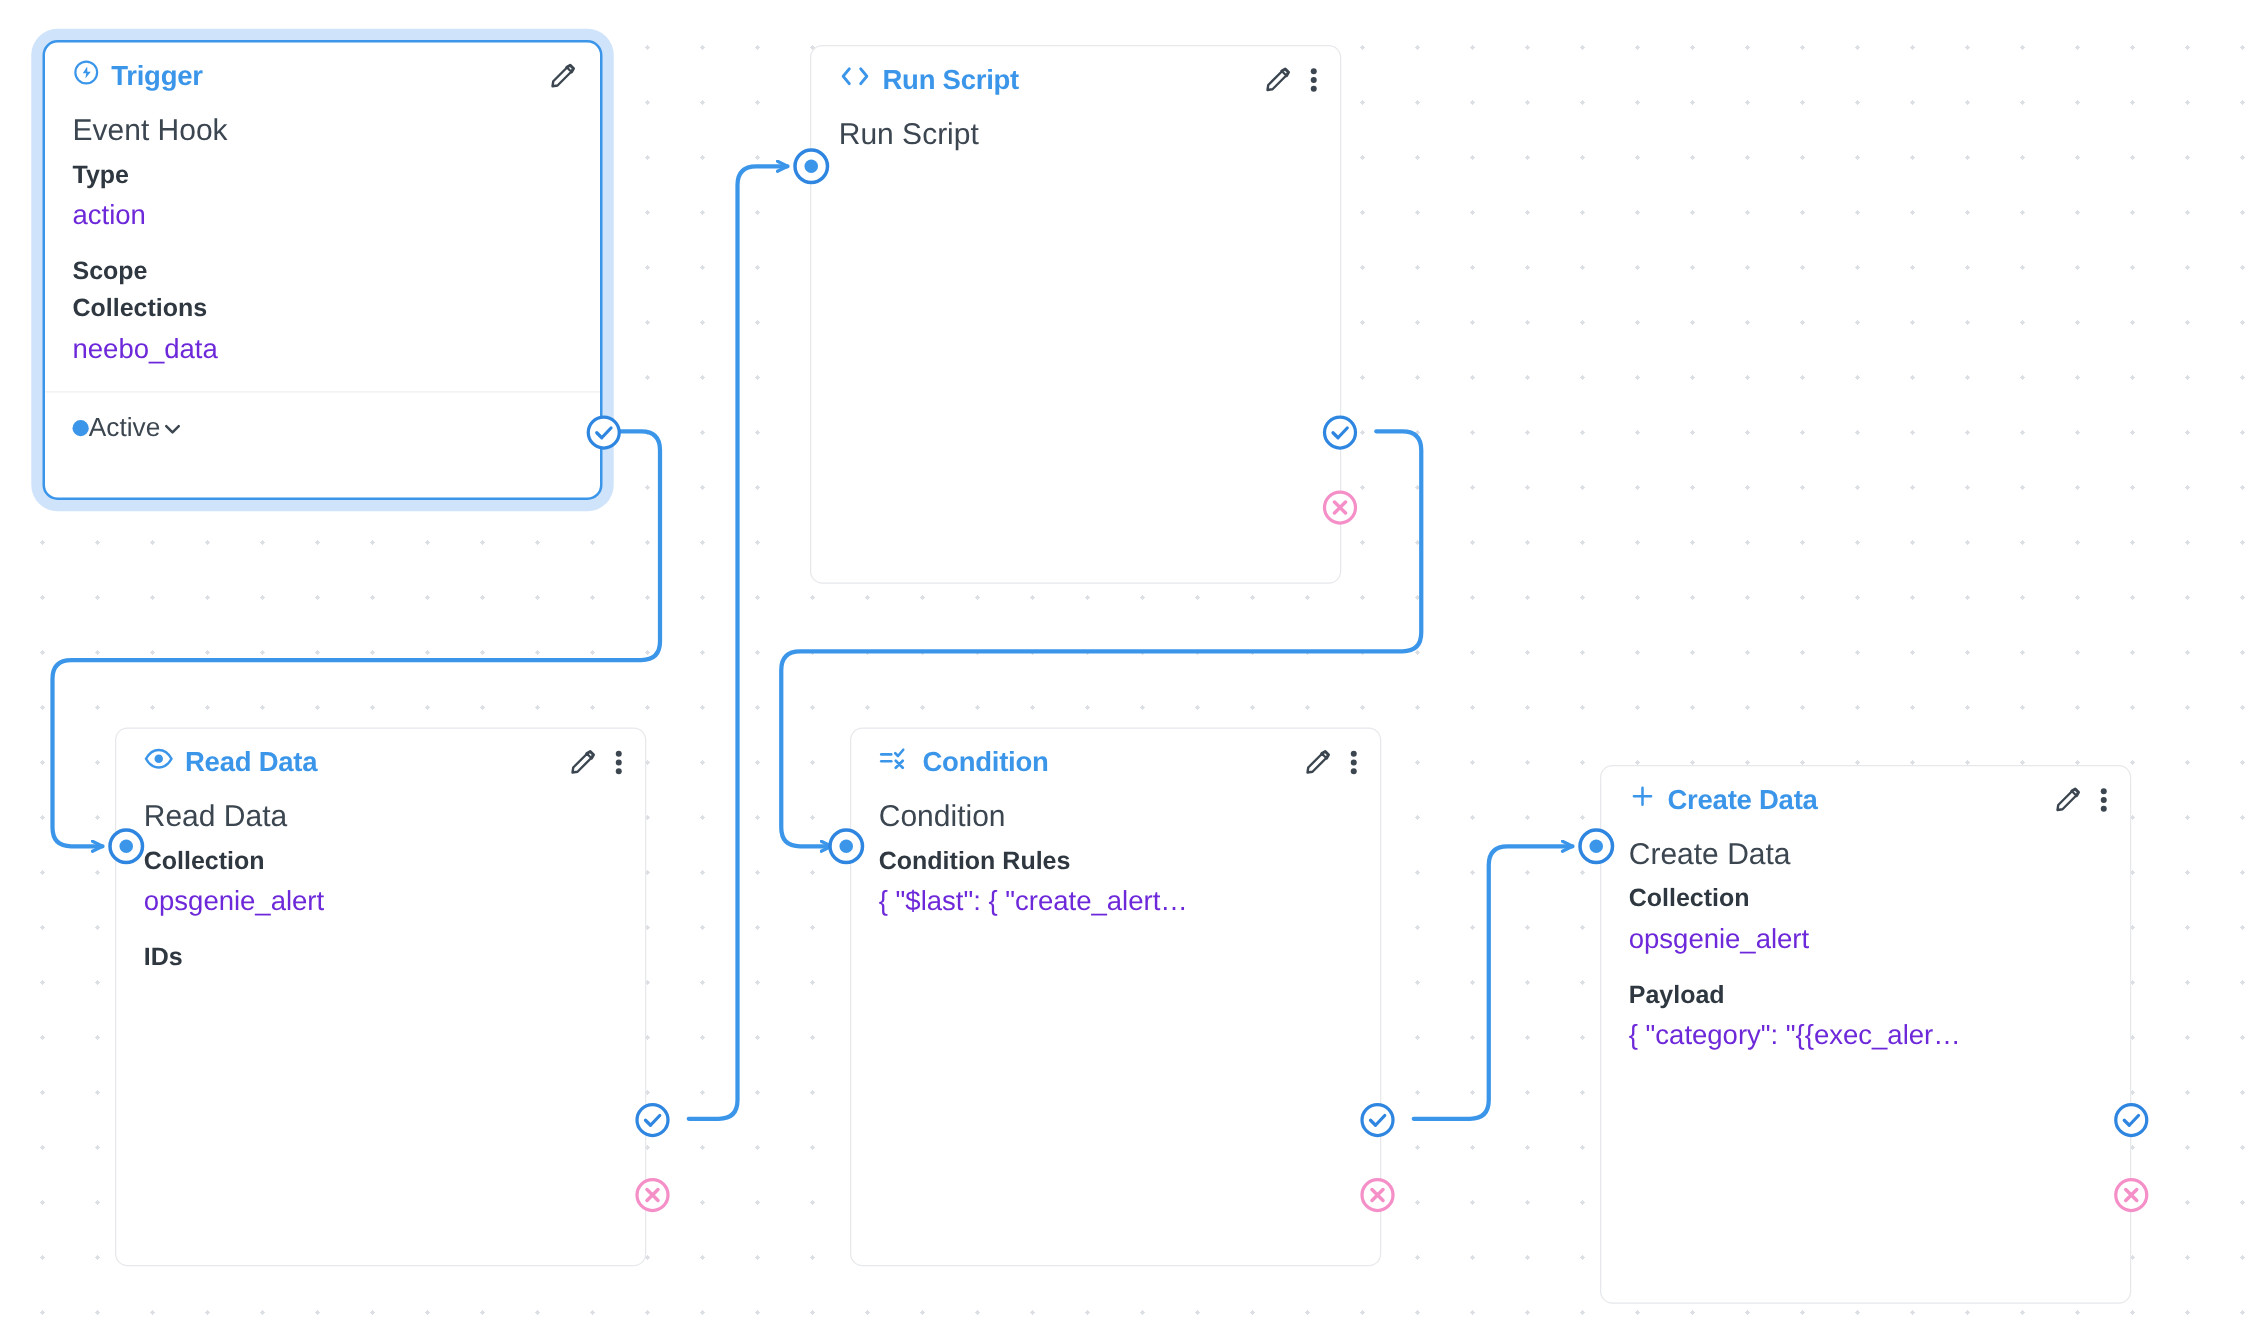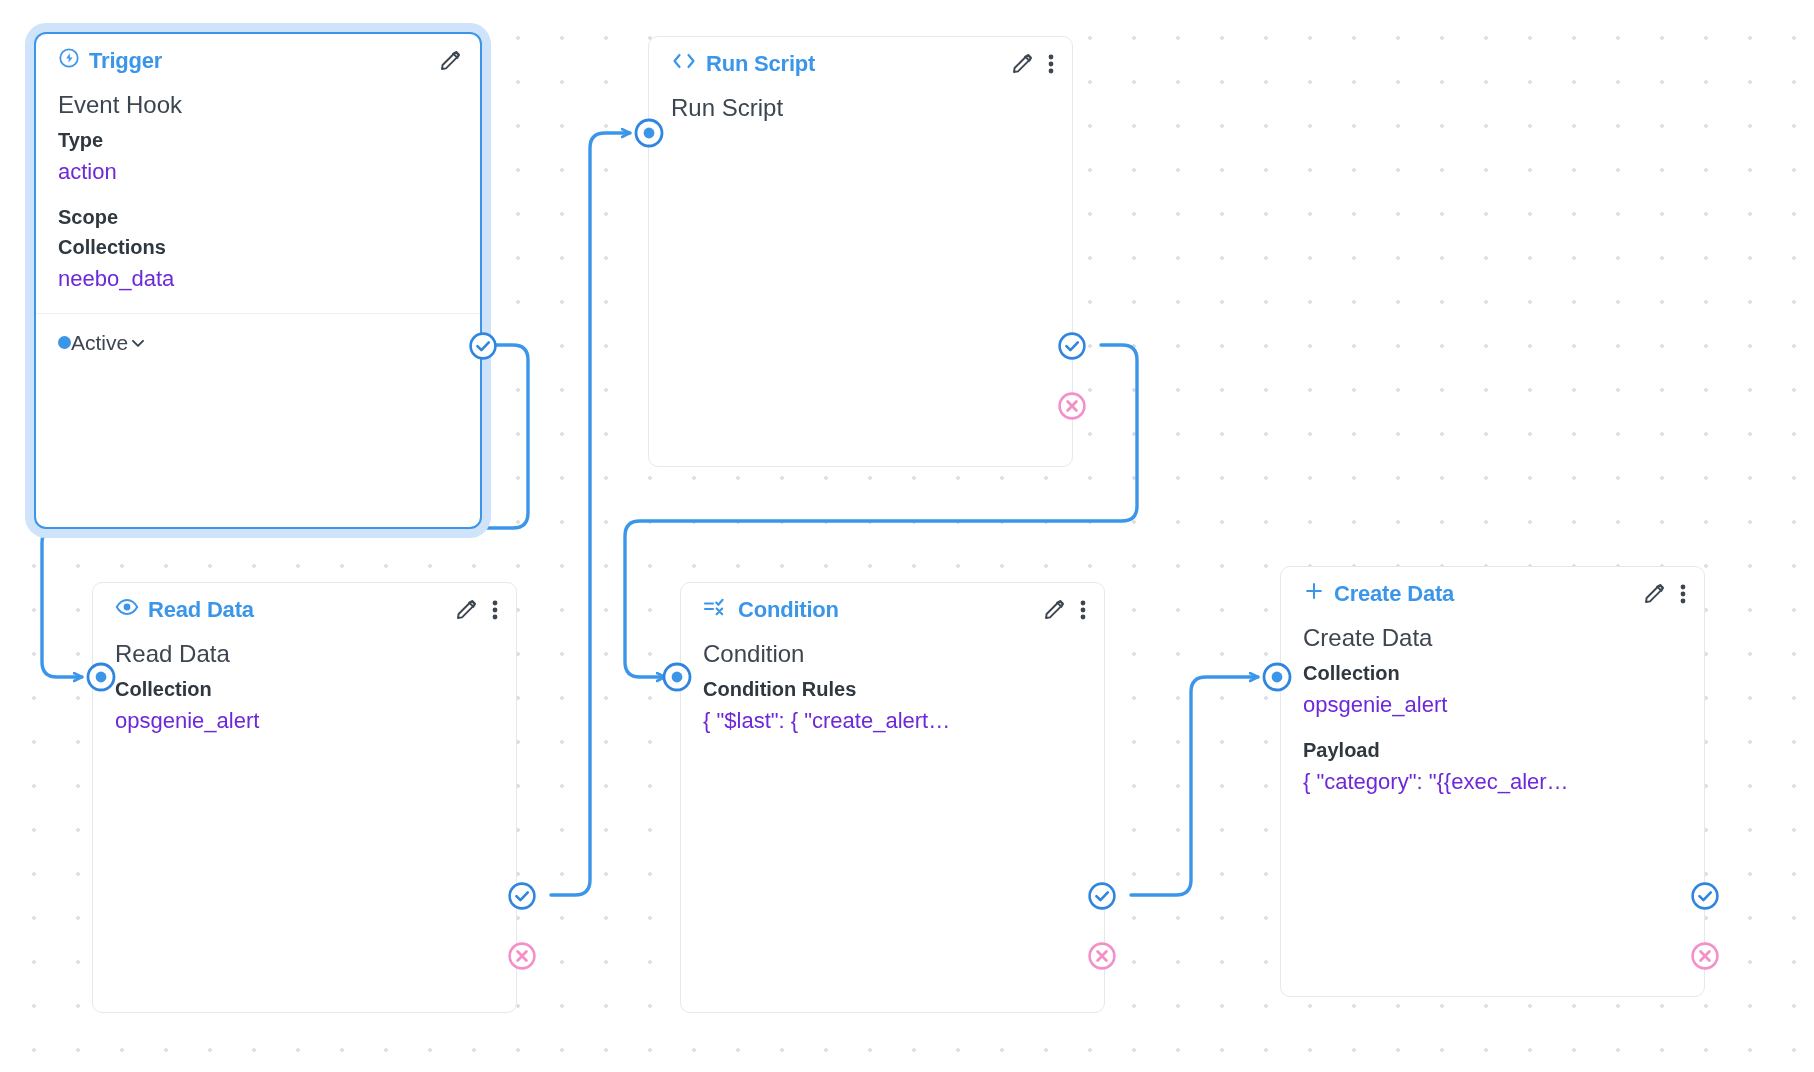--- a/index.html
+++ b/index.html
@@ -168,21 +168,21 @@
                L 630,133" marker-end="url(#arrow)"></path>
 
       <path d="M 1101,345 L 1122,345 Q 1137,345 1137,360 L 1137,506 Q 1137,521 1122,521
                L 640,521 Q 625,521 625,536 L 625,662 Q 625,677 640,677 L 665,677" marker-end="url(#arrow)"></path>
 
       <path d="M 1131,895 L 1176,895 Q 1191,895 1191,880 L 1191,692 Q 1191,677 1206,677
                L 1258,677" marker-end="url(#arrow)"></path>
     </g>
   </svg>
 
-  <div class="panel selected" style="left:34px; top:32px; width:448px; height:497px;">
+  <div class="panel selected" style="left:34px; top:32px; width:448px; height:368px;">
     <div class="panel-head">
       <div class="head-title">
         <span>
           <svg width="22" height="22" viewBox="0 0 24 24" fill="none" stroke="#3b96ea" stroke-width="1.9">
             <circle cx="12" cy="12" r="9.5"></circle>
             <path d="M12.8 6.8 L9 12.6 h3 l-0.8 4.6 L16 11.4 h-3 z" fill="#3b96ea" stroke="none"></path>
           </svg>
         </span>
         <span>Trigger</span>
       </div>
@@ -301,20 +301,21 @@
             <circle cx="3" cy="12" r="2.4" fill="#3c4650"></circle>
             <circle cx="3" cy="19" r="2.4" fill="#3c4650"></circle>
           </svg>
         </span>
       </div>
     </div>
     <div class="panel-body">
       <div class="row-name">Read Data</div>
       <div class="field-label">Collection</div>
       <div class="field-value">opsgenie_alert</div>
+      <div class="field-label tight">IDs</div>
       <div class="field-value"></div>
     </div>
   </div>
 
   <div class="port" style="left:85px; top:661px;">
     <svg width="32" height="32" viewBox="0 0 32 32">
       <circle cx="16" cy="16" r="13" fill="#ffffff" stroke="#2f86e0" stroke-width="2.8"></circle>
       <circle cx="16" cy="16" r="5.4" fill="#3b96ea"></circle>
     </svg>
   </div>
@@ -379,21 +380,21 @@
       <path d="M9.4 15.2 L13.4 19.2 L20.8 11.4" fill="none" stroke="#2f86e0" stroke-width="2.6" stroke-linecap="round" stroke-linejoin="round"></path>
     </svg>
   </div>
   <div class="port" style="left:1087px; top:941px;">
     <svg width="30" height="30" viewBox="0 0 30 30">
       <circle cx="15" cy="15" r="12.4" fill="#ffffff" stroke="#f48fc8" stroke-width="2.6"></circle>
       <path d="M10.6 10.6 L19.4 19.4 M19.4 10.6 L10.6 19.4" fill="none" stroke="#f48fc8" stroke-width="2.8" stroke-linecap="round"></path>
     </svg>
   </div>
 
-  <div class="panel" style="left:1280px; top:566px; width:425px; height:431px;">
+  <div class="panel" style="left:1280px; top:612px; width:425px; height:431px;">
     <div class="panel-head">
       <div class="head-title">
         <span>
           <svg width="22" height="22" viewBox="0 0 24 24" fill="none" stroke="#3b96ea" stroke-width="2.2" stroke-linecap="round">
             <path d="M12 4.5 V19.5 M4.5 12 H19.5"></path>
           </svg>
         </span>
         <span>Create Data</span>
       </div>
       <div class="head-actions">

